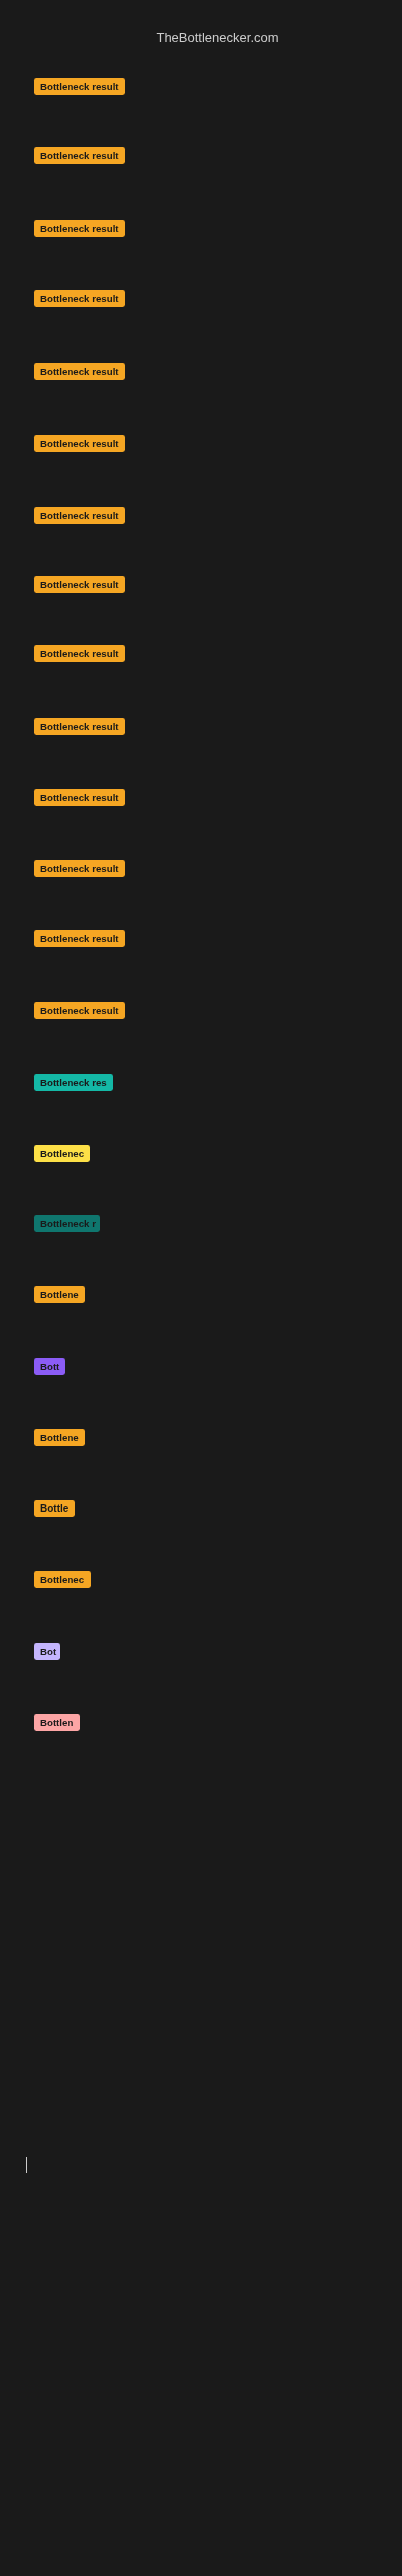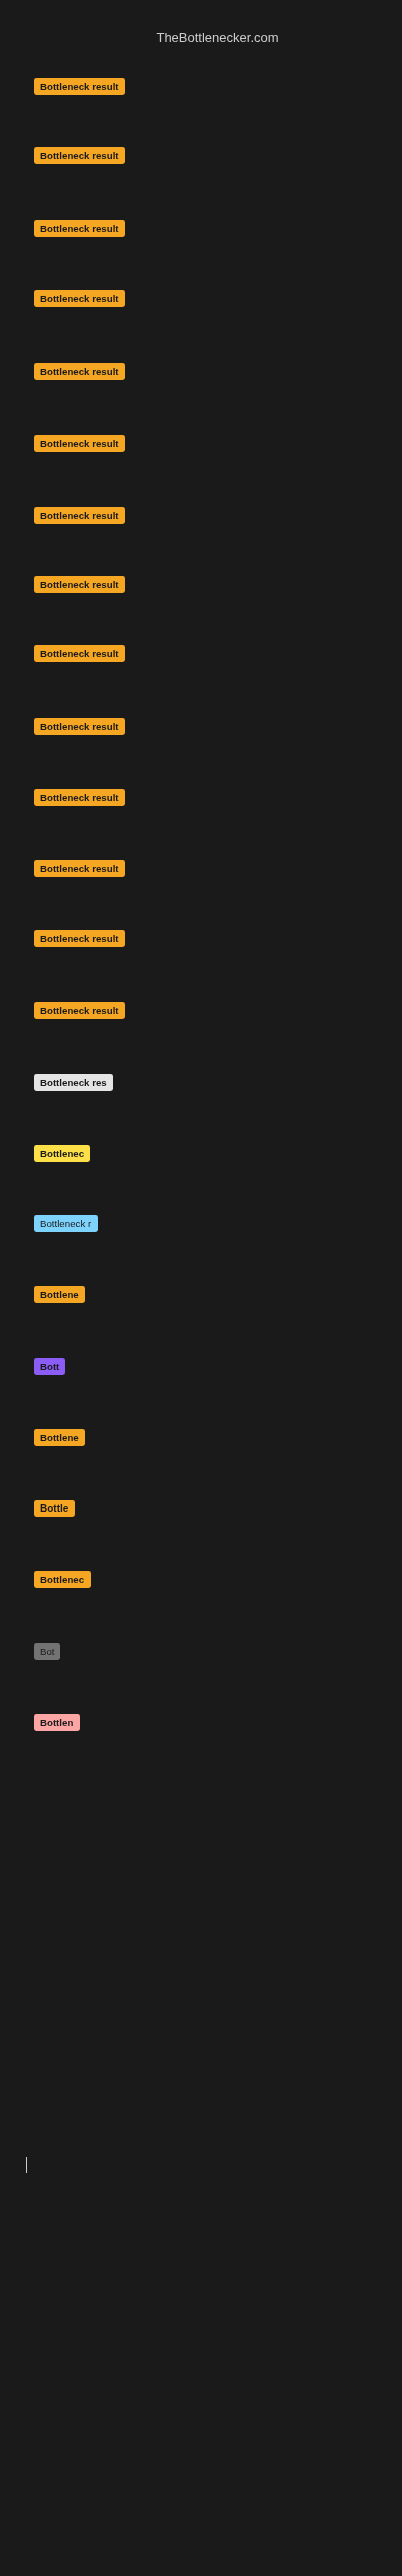--- a/index.html
+++ b/index.html
@@ -53,23 +53,23 @@
 <div style="position: absolute; top: 331px; left: 1.6px;"><div style="display: inline-block; background-color: rgb(245, 166, 35); color: rgb(26, 26, 26); font-size: 9.7px; font-weight: bold; padding: 3.2px 6.4px; border-radius: 2.4px; max-width: 97px; overflow: hidden; white-space: nowrap;">Bottleneck result</div></div>
 <div style="position: absolute; top: 403px; left: 1.6px;"><div style="display: inline-block; background-color: rgb(245, 166, 35); color: rgb(26, 26, 26); font-size: 9.7px; font-weight: bold; padding: 3.2px 6.4px; border-radius: 2.4px; max-width: 97px; overflow: hidden; white-space: nowrap;">Bottleneck result</div></div>
 <div style="position: absolute; top: 475px; left: 1.6px;"><div style="display: inline-block; background-color: rgb(245, 166, 35); color: rgb(26, 26, 26); font-size: 9.7px; font-weight: bold; padding: 3.2px 6.4px; border-radius: 2.4px; max-width: 97px; overflow: hidden; white-space: nowrap;">Bottleneck result</div></div>
 <div style="position: absolute; top: 544px; left: 1.6px;"><div style="display: inline-block; background-color: rgb(245, 166, 35); color: rgb(26, 26, 26); font-size: 9.7px; font-weight: bold; padding: 3.2px 6.4px; border-radius: 2.4px; max-width: 97px; overflow: hidden; white-space: nowrap;">Bottleneck result</div></div>
 <div style="position: absolute; top: 613px; left: 1.6px;"><div style="display: inline-block; background-color: rgb(245, 166, 35); color: rgb(26, 26, 26); font-size: 9.7px; font-weight: bold; padding: 3.2px 6.4px; border-radius: 2.4px; max-width: 97px; overflow: hidden; white-space: nowrap;">Bottleneck result</div></div>
 <div style="position: absolute; top: 686px; left: 1.6px;"><div style="display: inline-block; background-color: rgb(245, 166, 35); color: rgb(26, 26, 26); font-size: 9.7px; font-weight: bold; padding: 3.2px 6.4px; border-radius: 2.4px; max-width: 97px; overflow: hidden; white-space: nowrap;">Bottleneck result</div></div>
 <div style="position: absolute; top: 757px; left: 1.6px;"><div style="display: inline-block; background-color: rgb(245, 166, 35); color: rgb(26, 26, 26); font-size: 9.7px; font-weight: bold; padding: 3.2px 6.4px; border-radius: 2.4px; max-width: 97px; overflow: hidden; white-space: nowrap;">Bottleneck result</div></div>
 <div style="position: absolute; top: 828px; left: 1.6px;"><div style="display: inline-block; background-color: rgb(245, 166, 35); color: rgb(26, 26, 26); font-size: 9.7px; font-weight: bold; padding: 3.2px 6.4px; border-radius: 2.4px; max-width: 97px; overflow: hidden; white-space: nowrap;">Bottleneck result</div></div>
 <div style="position: absolute; top: 898px; left: 1.6px;"><div style="display: inline-block; background-color: rgb(245, 166, 35); color: rgb(26, 26, 26); font-size: 9.7px; font-weight: bold; padding: 3.2px 6.4px; border-radius: 2.4px; max-width: 97px; overflow: hidden; white-space: nowrap;">Bottleneck result</div></div>
 <div style="position: absolute; top: 970px; left: 1.6px;"><div style="display: inline-block; background-color: rgb(245, 166, 35); color: rgb(26, 26, 26); font-size: 9.7px; font-weight: bold; padding: 3.2px 6.4px; border-radius: 2.4px; max-width: 97px; overflow: hidden; white-space: nowrap;">Bottleneck result</div></div>
-<div style="position: absolute; top: 1042px; left: 1.6px;"><div style="display: inline-block; background-color: #e5e5e5; color: rgb(26, 26, 26); font-size: 9.7px; font-weight: bold; padding: 3.2px 6.4px; border-radius: 2.4px; max-width: 81px; overflow: hidden; white-space: nowrap;">Bottleneck res</div></div>
+<div style="position: absolute; top: 1042px; left: 1.6px;"><div style="display: inline-block; background-color: #14b8a6; color: rgb(26, 26, 26); font-size: 9.7px; font-weight: bold; padding: 3.2px 6.4px; border-radius: 2.4px; max-width: 81px; overflow: hidden; white-space: nowrap;">Bottleneck res</div></div>
 <div style="position: absolute; top: 1113px; left: 1.6px;"><div style="display: inline-block; background-color: #fde047; color: rgb(26, 26, 26); font-size: 9.7px; font-weight: bold; padding: 3.2px 6.4px; border-radius: 2.4px; max-width: 56px; overflow: hidden; white-space: nowrap;">Bottlenec</div></div>
-<div style="position: absolute; top: 1183px; left: 1.6px;"><div style="display: inline-block; background-color: #7dd3fc; color: rgb(26, 26, 26); font-size: 9.7px; font-weight: normal; padding: 3.2px 6.4px; border-radius: 2.4px; max-width: 66px; overflow: hidden; white-space: nowrap;">Bottleneck r</div></div>
+<div style="position: absolute; top: 1183px; left: 1.6px;"><div style="display: inline-block; background-color: #0f766e; color: rgb(26, 26, 26); font-size: 9.7px; font-weight: bold; padding: 3.2px 6.4px; border-radius: 2.4px; max-width: 66px; overflow: hidden; white-space: nowrap;">Bottleneck r</div></div>
 <div style="position: absolute; top: 1254px; left: 1.6px;"><div style="display: inline-block; background-color: rgb(245, 166, 35); color: rgb(26, 26, 26); font-size: 9.7px; font-weight: bold; padding: 3.2px 6.4px; border-radius: 2.4px; max-width: 53px; overflow: hidden; white-space: nowrap;">Bottlene</div></div>
 <div style="position: absolute; top: 1326px; left: 1.6px;"><div style="display: inline-block; background-color: #8b5cf6; color: rgb(26, 26, 26); font-size: 9.7px; font-weight: bold; padding: 3.2px 6.4px; border-radius: 2.4px; max-width: 31px; overflow: hidden; white-space: nowrap;">Bott</div></div>
 <div style="position: absolute; top: 1397px; left: 1.6px;"><div style="display: inline-block; background-color: rgb(245, 166, 35); color: rgb(26, 26, 26); font-size: 9.7px; font-weight: bold; padding: 3.2px 6.4px; border-radius: 2.4px; max-width: 53px; overflow: hidden; white-space: nowrap;">Bottlene</div></div>
 <div style="position: absolute; top: 1468px; left: 1.6px;"><div style="display: inline-block; background-color: rgb(245, 166, 35); color: rgb(26, 26, 26); font-size: 10px; font-weight: bold; padding: 3.2px 6.4px; border-radius: 2.4px; max-width: 42px; overflow: hidden; white-space: nowrap;">Bottle</div></div>
 <div style="position: absolute; top: 1539px; left: 1.6px;"><div style="display: inline-block; background-color: rgb(245, 166, 35); color: rgb(26, 26, 26); font-size: 9.7px; font-weight: bold; padding: 3.2px 6.4px; border-radius: 2.4px; max-width: 63px; overflow: hidden; white-space: nowrap;">Bottlenec</div></div>
-<div style="position: absolute; top: 1611px; left: 1.6px;"><div style="display: inline-block; background-color: #737373; color: rgb(26, 26, 26); font-size: 9.7px; font-weight: normal; padding: 3.2px 6.4px; border-radius: 2.4px; max-width: 26px; overflow: hidden; white-space: nowrap;">Bot</div></div>
+<div style="position: absolute; top: 1611px; left: 1.6px;"><div style="display: inline-block; background-color: #c4b5fd; color: rgb(26, 26, 26); font-size: 9.7px; font-weight: bold; padding: 3.2px 6.4px; border-radius: 2.4px; max-width: 26px; overflow: hidden; white-space: nowrap;">Bot</div></div>
 <div style="position: absolute; top: 1682px; left: 1.6px;"><div style="display: inline-block; background-color: #fca5a5; color: rgb(26, 26, 26); font-size: 9.7px; font-weight: bold; padding: 3.2px 6.4px; border-radius: 2.4px; max-width: 47px; overflow: hidden; white-space: nowrap;">Bottlen</div></div>
 
 
 </body></html>

